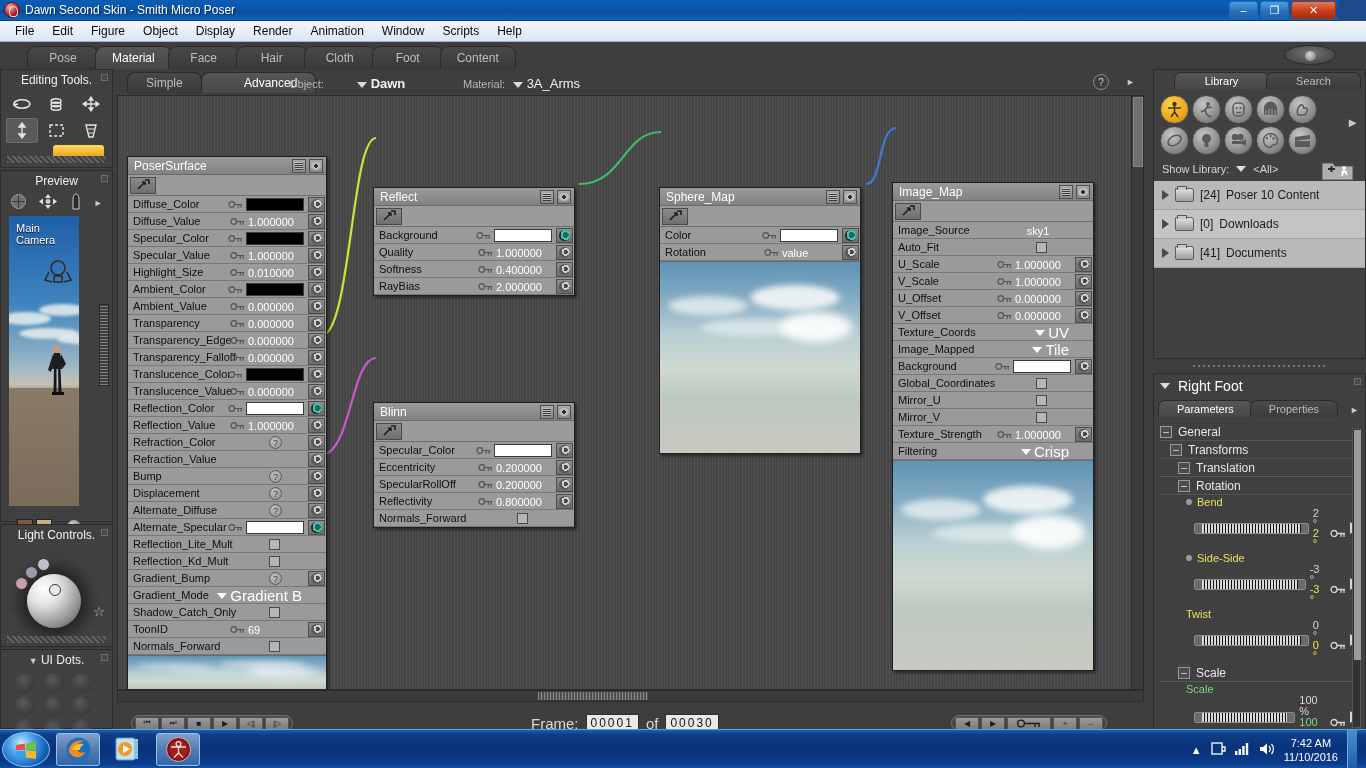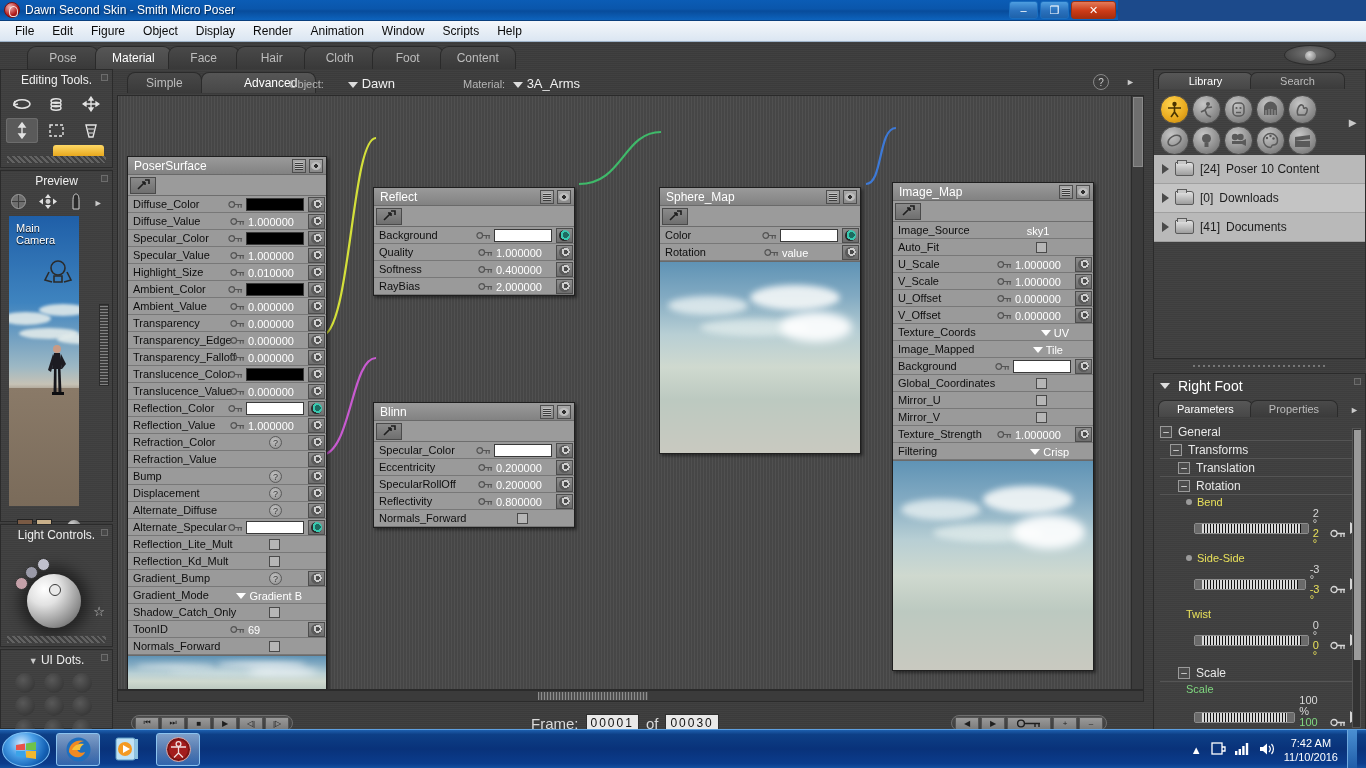--- a/index.html
+++ b/index.html
@@ -5,21 +5,21 @@
   * { box-sizing: border-box; margin: 0; padding: 0; }
   html, body {
     width: 1366px; height: 768px; overflow: hidden;
     font-family: "Liberation Sans", sans-serif;
     background: #1c4a8b;
   }
   #app { position: relative; width: 1366px; height: 768px; }
 
   
   .titlebar {
-    position: absolute; top: 0; left: 0; width: 1118px; height: 21px;
+    position: absolute; top: 0; left: 0; width: 1338px; height: 21px;
     background: linear-gradient(to bottom, #0b5cb5 0%, #0a56ab 45%, #084c9b 55%, #0d63bd 100%);
     border-bottom: 1px solid #0a3f7d;
     display: flex; align-items: center;
   }
   .tb-icon {
     width: 16px; height: 16px; margin-left: 4px; margin-right: 5px;
     border-radius: 50%;
     background: radial-gradient(circle at 35% 30%, #f2b8b8, #b31b1b 60%, #6a0d0d);
     border: 1px solid #7a1010; position: relative; flex: none;
   }
@@ -177,21 +177,21 @@
     background: #9a9a9a; border-bottom: 1px solid #787878;
     font-size: 11px; color: #0e0e0e; padding-left: 5px;
   }
   .row .lbl { flex: none; }
   .row .mid { position:absolute; right: 22px; top:0; height: 17px; display:flex; align-items:center; gap:3px; }
   .row .val { color:#fff; font-size: 11px; width: 56px; text-align:left; }
   .row .colorbox { width: 58px; height: 13px; border: 1px solid #3a3a3a; background:#000; }
   .row .colorbox.white { background:#fff; }
   .row .chk { width: 11px; height: 11px; background:#b6b6b6; border: 1px solid #4a4a4a; }
   .row .qmark { width: 13px; height: 13px; border-radius:50%; background: radial-gradient(circle at 40% 35%,#c3c3c3,#8c8c8c); border:1px solid #5a5a5a; color:#3a3a3a; font-size:9px; text-align:center; line-height:12px;}
-  .row .dd { color:#fff; font-size:11px; }
+  .row .dd { color:#fff; font-size:15px; }
   .plug {
     position:absolute; right: 1px; top: 1px; width: 17px; height: 15px;
     background: linear-gradient(to bottom,#8d8d8d,#6d6d6d); border:1px solid #4d4d4d;
     display:flex;align-items:center;justify-content:center;
   }
   .plugglyph { width:11px;height:11px;border-radius:50%;
     background: radial-gradient(circle at 60% 45%, #4a4a4a 0 2px, #cfcfcf 2px 4px, #5a5a5a 4px); }
   .plugglyph.conn { background: radial-gradient(circle at 60% 45%, #1d6b60 0 3px, #38c9b0 3px 5px, #2a2a2a 5px); }
   .keyicon { width:15px; height:9px; }
   .nodeimg { height: 170px; border-top:1px solid #6a6a6a; overflow:hidden; position:relative;}
@@ -439,21 +439,21 @@
           <div class="uidot"></div>
           <div class="uidot"></div>
         </div>
       </div>
     </div>
 
     <div class="matbar">
       <div class="subtab" style="left:14px;">Simple</div>
       <div class="subtab active" style="left:88px;">Advanced</div>
       <div class="mlabel" style="left:176px;">Object:</div>
-      <div class="mval" style="left:235px;">
+      <div class="mval" style="left:244px;font-weight:bold;">
         <span class="caretd"></span>
         <span>Dawn</span>
       </div>
       <div class="mlabel" style="left:350px;">Material:</div>
       <div class="mval" style="left:400px;">
         <span class="caretd"></span>
         <span>3A_Arms</span>
       </div>
       <div class="help-circle">?</div>
       <div class="chev" style="position:absolute;right:18px;top:8px;">►</div>
@@ -1082,21 +1082,21 @@
               <span class="lbl">Texture_Coords</span>
               <span class="mid">
                 <span style="width: 0px; height: 0px; border-left: 5px solid transparent; border-right: 5px solid transparent; border-top: 6px solid rgb(255, 255, 255);"></span>
                 <span class="dd" style="margin-right: 2px;">UV</span>
               </span>
             </div>
             <div class="row">
               <span class="lbl">Image_Mapped</span>
               <span class="mid">
                 <span style="width: 0px; height: 0px; border-left: 5px solid transparent; border-right: 5px solid transparent; border-top: 6px solid rgb(255, 255, 255);"></span>
-                <span class="dd" style="margin-right: 8px;">Tile</span>
+                <span class="dd" style="margin-right: 2px;">Tile</span>
               </span>
             </div>
             <div class="row">
               <span class="lbl">Background</span>
               <span class="mid">
                 <svg class="keyicon" viewBox="0 0 16 9">
                   <circle cx="4" cy="4.5" r="3" fill="none" stroke="#555" stroke-width="1.3"></circle>
                   <path d="M7 4.5 H15 M11 4.5 V8 M14 4.5 V8" stroke="#555" stroke-width="1.3" fill="none"></path>
                 </svg>
                 <span class="colorbox white" style="background: rgb(255, 255, 255);"></span>
@@ -1200,21 +1200,21 @@
       <div style="position:absolute;right:30px;top:42px;display:flex;align-items:center;gap:7px;">
         <span class="framelabel">Skip Frames</span>
         <span class="radio"></span>
       </div>
     </div>
 
     <div class="rightbar">
 
       <div class="panel" style="height:290px;">
         <div class="rtabs">
-          <div class="rtab active" style="min-width:95px;justify-content:center;">Library</div>
+          <div class="rtab active" style="min-width:95px;justify-content:center;margin-left:16px;">Library</div>
           <div class="rtab" style="min-width:95px;justify-content:center;">Search</div>
         </div>
 
         <div style="position:relative;">
           <div class="libicons">
             <div class="libicon sel">
               <svg width="17" height="17" viewBox="0 0 17 17">
                   <circle cx="8.5" cy="3" r="2.2" fill="#4a3400"></circle>
                   <path d="M8.5 5 V11 M2 7 H15 M8.5 11 L5 16 M8.5 11 L12 16" stroke="#4a3400" stroke-width="1.6" fill="none"></path>
                 </svg>
@@ -1273,20 +1273,35 @@
             <div class="libicon">
               <svg width="17" height="17" viewBox="0 0 17 17">
                   <path d="M1 5 L16 3 L16 7 L1 9 Z" fill="#5a5a5a"></path>
                   <rect x="1" y="9" width="15" height="6" fill="#5a5a5a"></rect>
                 </svg>
             </div>
           </div>
           <div class="chev" style="position:absolute;right:6px;top:26px;font-size:13px;">►</div>
         </div>
 
+        <div style="position:relative;">
+          <div class="showlib">
+            <span>Show Library:</span>
+            <span class="caretd"></span>
+            <span>&lt;All&gt;</span>
+          </div>
+          <div style="position:absolute;right:10px;top:2px;">
+            <svg width="34" height="25" viewBox="0 0 34 25">
+              <path d="M1 6 h11 l2 3 h18 v14 H1 Z" fill="#b0b0b0" stroke="#4e4e4e"></path>
+              <path d="M7 12 h7 M10.5 9 v6" stroke="#2b2b2b" stroke-width="2"></path>
+              <circle cx="23" cy="11" r="2" fill="#fff"></circle>
+                <path d="M23 13 L21 19 M23 13 L26 18 M20 15 h6" stroke="#fff" stroke-width="1.6" fill="none"></path>
+            </svg>
+          </div>
+        </div>
 
         <div>
           <div class="folderrow">
             <span class="tri"></span>
             <span class="folder"></span>
             <span>[24]</span>
             <span>Poser 10 Content</span>
           </div>
           <div class="folderrow alt">
             <span class="tri"></span>

